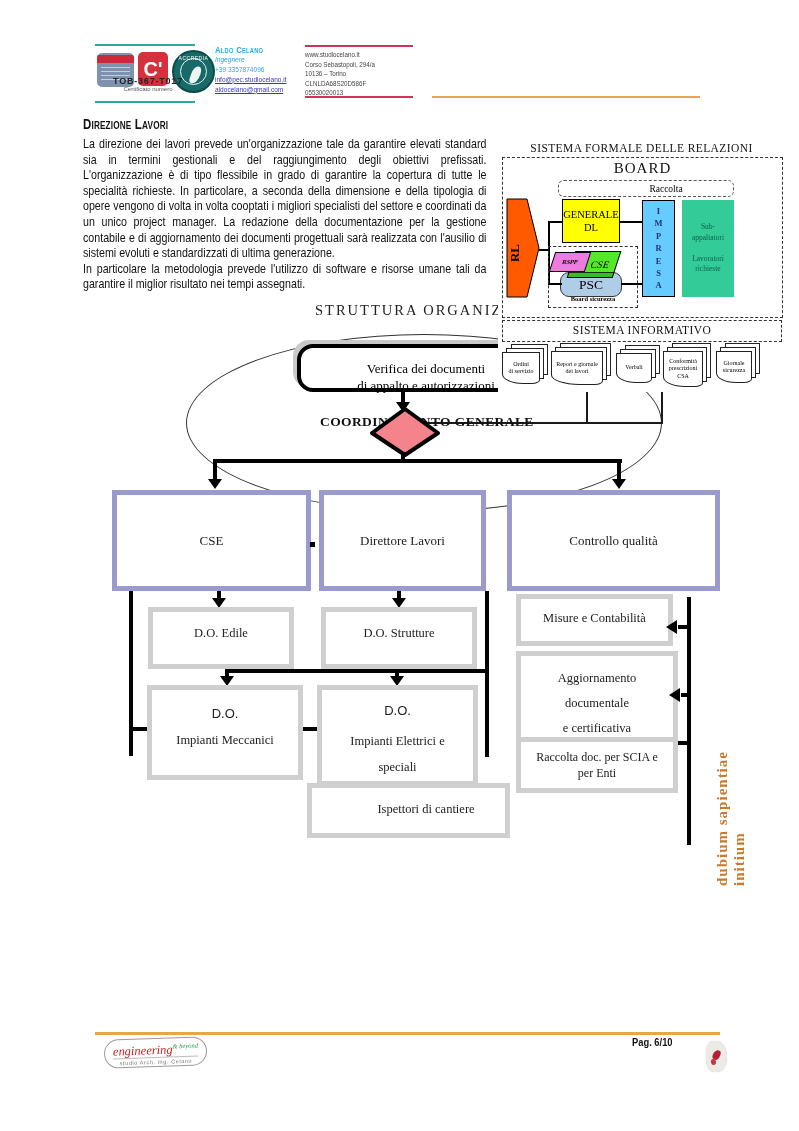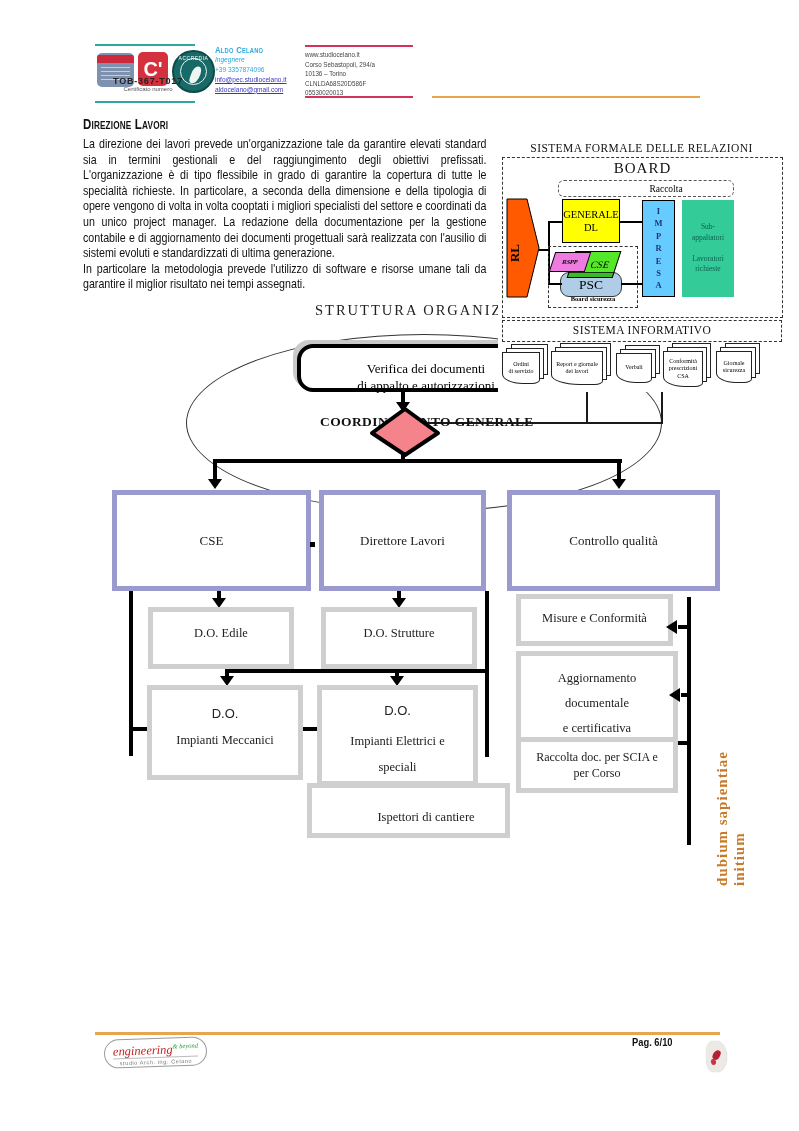--- a/index.html
+++ b/index.html
@@ -158,21 +158,21 @@
 <div class="conn" style="left:397px; top:591px; width:4px; height:9px;"></div>
 <div class="ah-down z4" style="left:392px; top:598px;"></div>
 
 <div class="gbox" style="left:148px; top:607px; width:146px; height:62px;">
   <div class="tline" style="margin-top:14px;">D.O. Edile</div>
 </div>
 <div class="gbox" style="left:321px; top:607px; width:156px; height:62px;">
   <div class="tline" style="margin-top:14px;">D.O. Strutture</div>
 </div>
 <div class="gbox" style="left:516px; top:594px; width:157px; height:52px;">
-  <div class="tline" style="margin-top:12px;">Misure e Conformità</div>
+  <div class="tline" style="margin-top:12px;">Misure e Contabilità</div>
 </div>
 
 <div class="conn" style="left:129px; top:591px; width:4px; height:165px;"></div>
 <div class="conn" style="left:129px; top:727px; width:20px; height:4px;"></div>
 <div class="conn" style="left:301px; top:727px; width:17px; height:4px;"></div>
 <div class="conn" style="left:485px; top:591px; width:4px; height:166px;"></div>
 <div class="conn" style="left:225px; top:669px; width:262px; height:4px;"></div>
 <div class="conn" style="left:225px; top:669px; width:4px; height:9px;"></div>
 <div class="ah-down z4" style="left:220px; top:676px;"></div>
 <div class="conn" style="left:395px; top:669px; width:4px; height:9px;"></div>
@@ -187,24 +187,24 @@
   <div class="tline pre" style="margin-top:10px; line-height:26px;">Impianti Elettrici e
 speciali</div>
 </div>
 <div class="gbox" style="left:516px; top:651px; width:162px; height:91px;">
   <div class="tline pre" style="margin-top:10px; line-height:25px;">Aggiornamento
 documentale
 e certificativa</div>
 </div>
 <div class="gbox" style="left:516px; top:737px; width:162px; height:56px;">
   <div class="tline pre" style="margin-top:7px; font-size:12px; line-height:16px;">Raccolta doc. per SCIA e
-per Corso</div>
+per Enti</div>
 </div>
 <div class="gbox" style="left:307px; top:783px; width:203px; height:55px;">
-  <div class="tline" style="margin-top:22px;padding-left:35px;">Ispettori di cantiere</div>
+  <div class="tline" style="margin-top:14px;padding-left:35px;">Ispettori di cantiere</div>
 </div>
 
 <div class="conn" style="left:687px; top:597px; width:4px; height:248px;"></div>
 <div class="conn" style="left:678px; top:625px; width:10px; height:4px;"></div>
 <div class="ah-left z4" style="left:666px; top:620px;"></div>
 <div class="conn" style="left:681px; top:693px; width:7px; height:4px;"></div>
 <div class="ah-left z4" style="left:669px; top:688px;"></div>
 <div class="conn" style="left:678px; top:741px; width:10px; height:4px;"></div>
 
 <div class="sf-bg" style="left:498px; top:140px; width:287px; height:179px;"></div>

